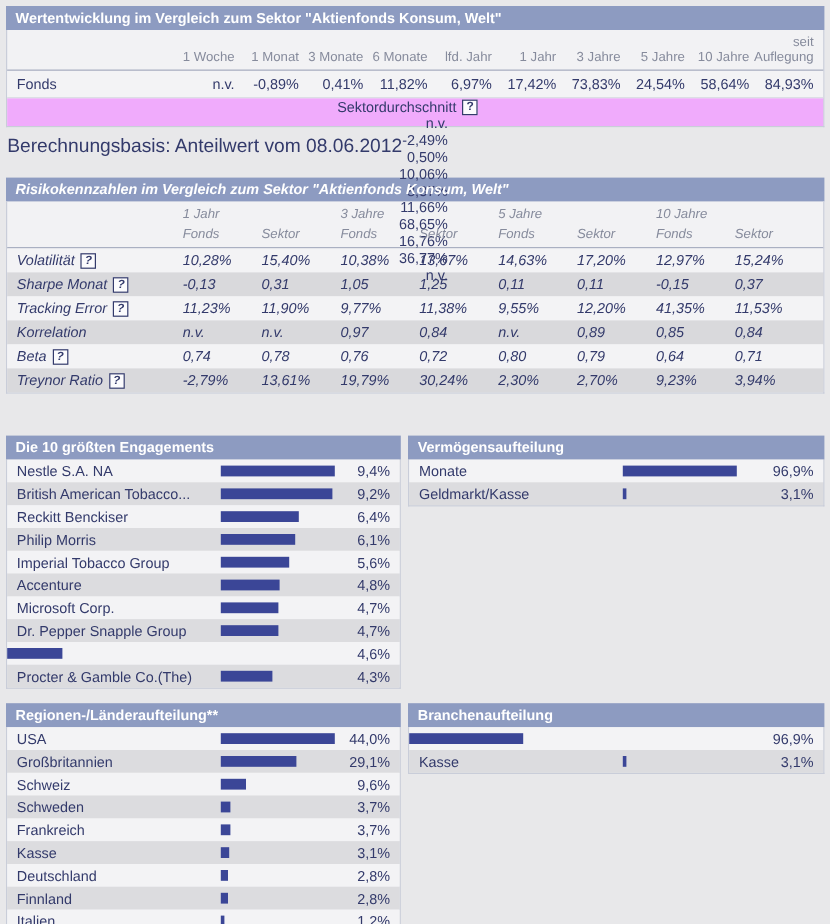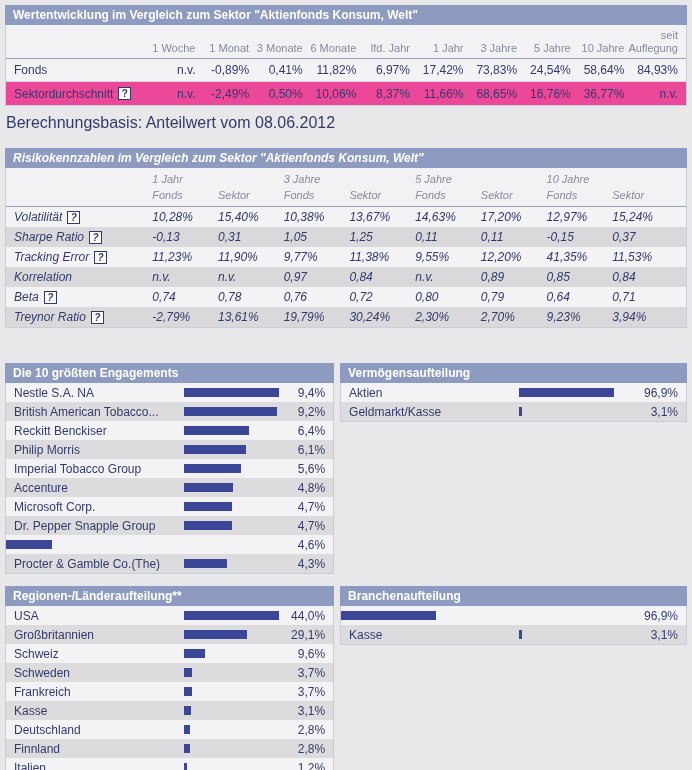--- a/index.html
+++ b/index.html
@@ -43,21 +43,21 @@
     line-height: 13px;
   }
   .perf-row {
     display: flex;
     height: 23px;
     align-items: center;
     padding: 0 8px;
     border-bottom: 1px solid #d6d9e1;
   }
   .perf-rows .perf-row:nth-child(1) { background: #f3f3f5; }
-  .perf-rows .perf-row:nth-child(2) { background: #ec4899; border-bottom: none; }
+  .perf-rows .perf-row:nth-child(2) { background: #f0abfc; border-bottom: none; flex-direction: column; }
   .perf-rowlabel { width: 130px; display: flex; align-items: center; gap: 5px; }
   .perf-val { width: 54.5px; text-align: right; }
   .footnote { margin: 8px 0 0 1px; font-size: 16px; color: #333a6b; }
   
   .risk-panel { margin-top: 16px; font-style: italic; }
   .risk-gh { display: flex; padding: 5px 8px 0 8px; color: #868b9c; font-size: 11px; height: 20px; }
   .risk-gh-spacer { width: 142px; }
   .risk-gh-cell { width: 135px; }
   .risk-sh { display: flex; padding: 1px 8px 5px 8px; color: #868b9c; font-size: 11px; border-bottom: 1px solid #98a0b6; }
   .risk-sh-spacer { width: 142px; }
@@ -215,21 +215,21 @@
           <span class="risk-val">10,38%</span>
           <span class="risk-val">13,67%</span>
           <span class="risk-val">14,63%</span>
           <span class="risk-val">17,20%</span>
           <span class="risk-val">12,97%</span>
           <span class="risk-val">15,24%</span>
         </div>
 
         <div class="risk-row">
           <div class="risk-label">
-            <span>Sharpe Ratio</span>
+            <span>Sharpe Monat</span>
             <span class="help">?</span>
           </div>
           <span class="risk-val">-0,13</span>
           <span class="risk-val">0,31</span>
           <span class="risk-val">1,05</span>
           <span class="risk-val">1,25</span>
           <span class="risk-val">0,11</span>
           <span class="risk-val">0,11</span>
           <span class="risk-val">-0,15</span>
           <span class="risk-val">0,37</span>
@@ -389,21 +389,21 @@
     </div>
   </section>
 
   <section class="chart-panel right">
     <div class="panel-header">
       <span>Vermögensaufteilung</span>
     </div>
     <div class="chart-rows">
 
         <div class="chart-row">
-          <span class="chart-label">Aktien</span>
+          <span class="chart-label">Monate</span>
           <span class="chart-track">
             <span class="chart-bar" style="width: 95px;"></span>
           </span>
           <span class="chart-value">96,9%</span>
         </div>
 
         <div class="chart-row">
           <span class="chart-label">Geldmarkt/Kasse</span>
           <span class="chart-track">
             <span class="chart-bar" style="width: 3px;"></span>

